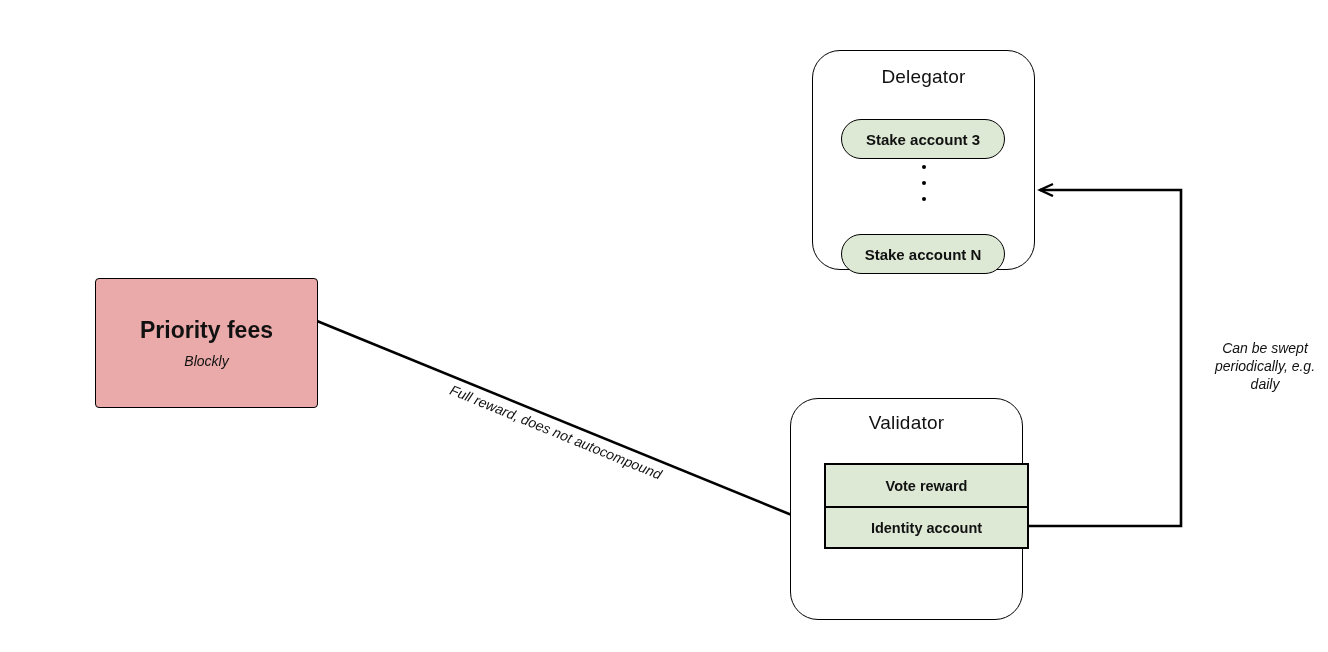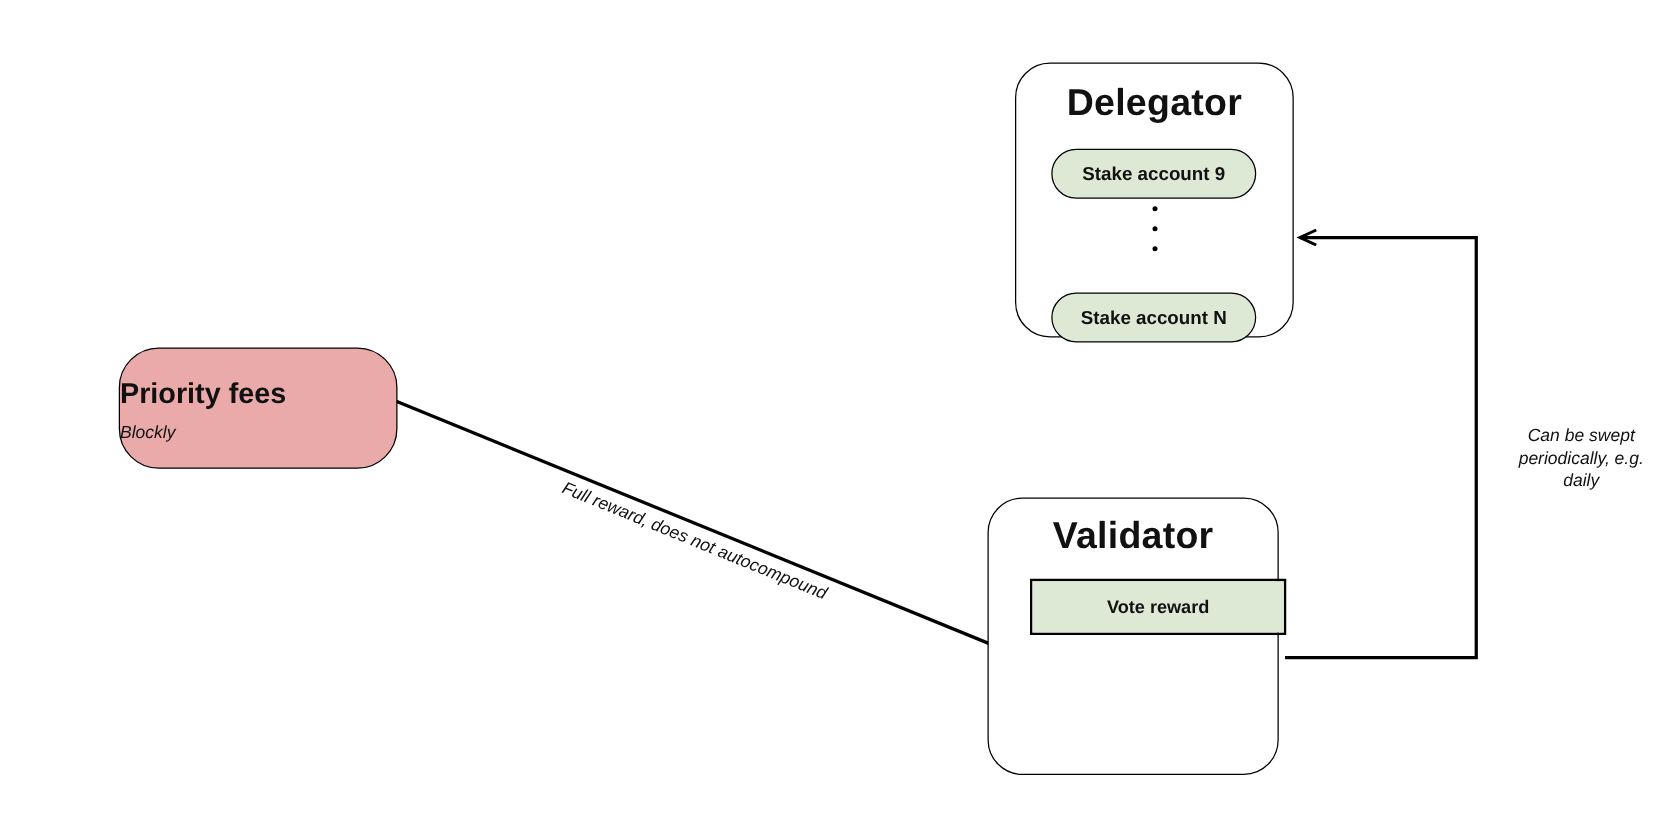--- a/index.html
+++ b/index.html
@@ -30,34 +30,34 @@
   .node {
     position: absolute;
     background: var(--bg);
     border: 1.6px solid var(--stroke);
     border-radius: 28px;
   }
   .node-title {
     position: absolute;
     left: 0; right: 0;
     text-align: center;
-    font-weight: bold;
-    font-size: 30px;
+    font-weight: normal;
+    font-size: 19px;
     letter-spacing: 0.2px;
   }
   
   .fees-box {
     position: absolute;
     left: 95px; top: 278px;
-    width: 223px; height: 97px;
+    width: 223px; height: 130px;
     background: var(--pink);
     border: 1.6px solid var(--stroke);
-    border-radius: 32px;
+    border-radius: 4px;
     display: flex; flex-direction: column;
-    align-items: flex-start; justify-content: center;
+    align-items: center; justify-content: center;
     gap: 9px;
   }
   .fees-title { font-weight: bold; font-size: 23px; }
   .fees-subtitle { font-style: italic; font-size: 14px; }
   
   .delegator-box { left: 812px; top: 50px; width: 223px; height: 220px; }
   .delegator-title { top: 15px; }
   .pill {
     position: absolute;
     left: 28px;
@@ -134,32 +134,33 @@
     <path d="M1028 526 L1181 526 L1181 190 L1040 190" fill="none" stroke="var(--stroke)" stroke-width="2.6" marker-end="url(#arrowhead)"></path>
   </svg>
 
   <div class="fees-box">
     <div class="fees-title">Priority fees</div>
     <div class="fees-subtitle">Blockly</div>
   </div>
 
   <div class="node delegator-box">
     <div class="node-title delegator-title">Delegator</div>
-    <div class="pill pill-1">Stake account 9</div>
+    <div class="pill pill-1">Stake account 3</div>
     <div class="dots">
       <span class="dot"></span>
       <span class="dot"></span>
       <span class="dot"></span>
     </div>
     <div class="pill pill-n">Stake account N</div>
   </div>
 
   <div class="node validator-box">
     <div class="node-title validator-title">Validator</div>
     <div class="account-table">
       <div class="account-row">Vote reward</div>
+      <div class="account-row">Identity account</div>
     </div>
   </div>
 
   <div class="annotation reward-label">Full reward, does not autocompound</div>
   <div class="annotation sweep-label">Can be swept periodically, e.g. daily</div>
 
 </div>
 
 </body></html>

